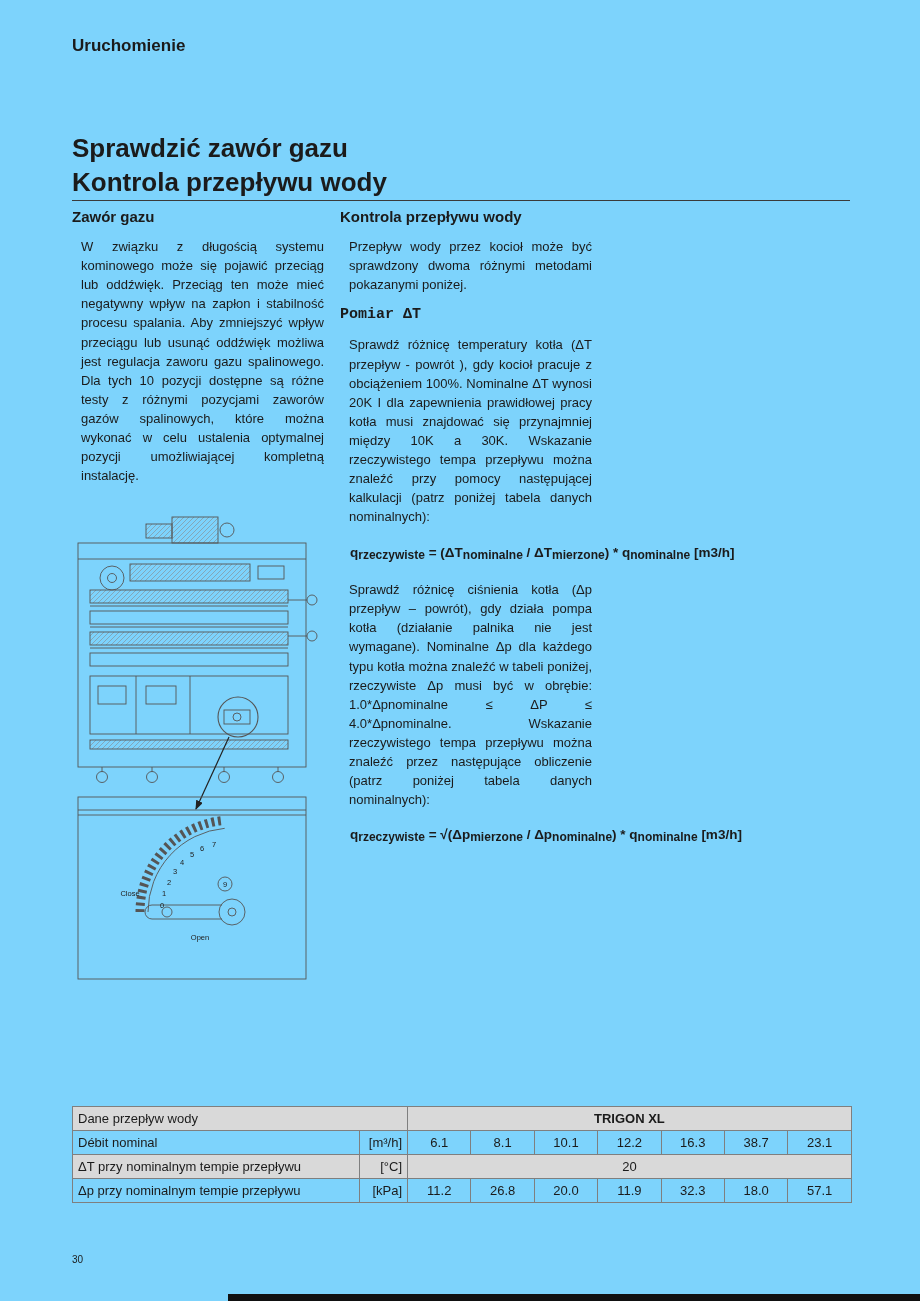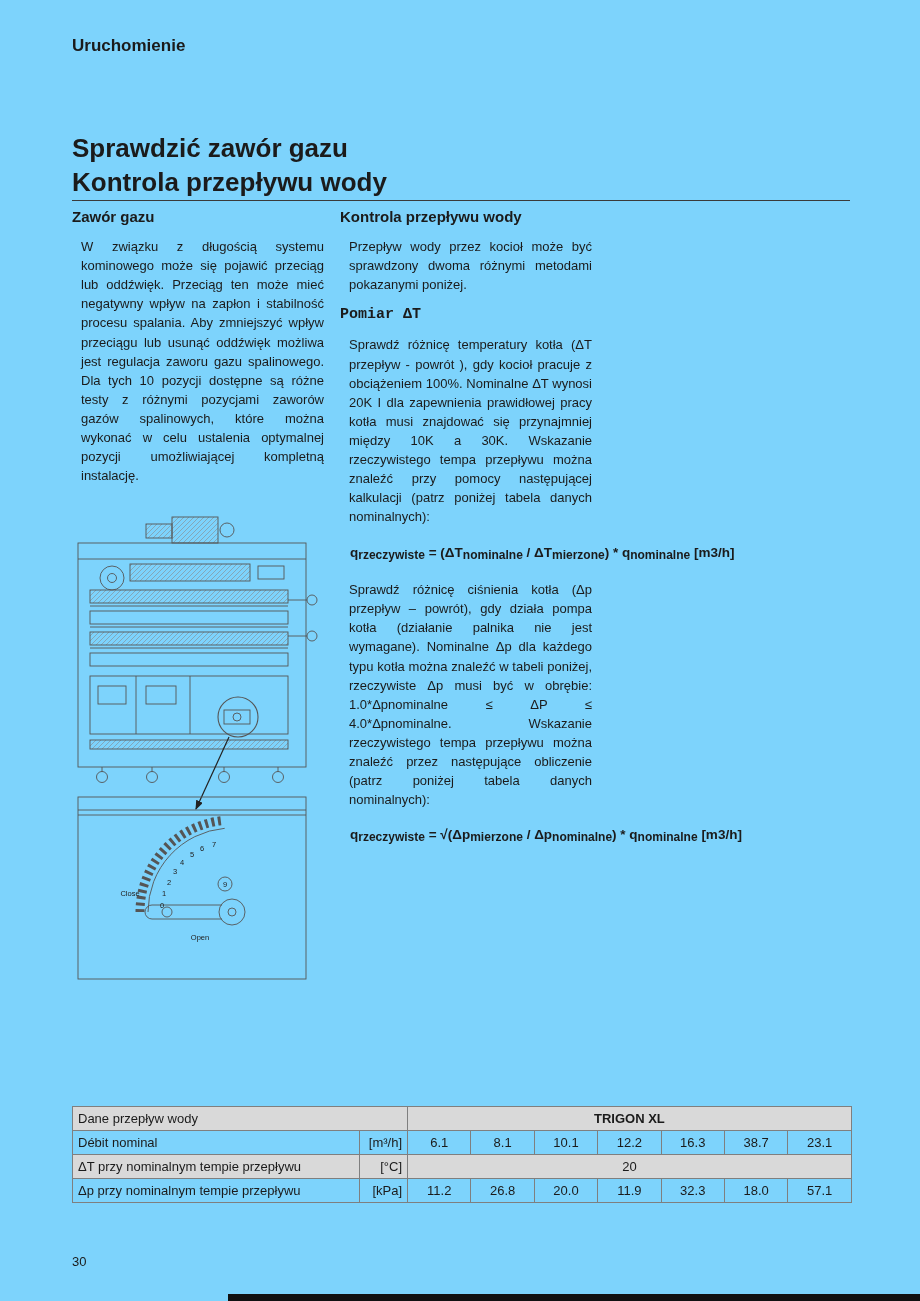--- a/index.html
+++ b/index.html
@@ -28,21 +28,21 @@
   .figure { position:absolute; left:72px; top:514px; width:248px; height:472px; }
   svg text { font-family:"Liberation Sans", sans-serif; }
   .table-wrap { position:absolute; left:72px; top:1106px; width:779px; }
   table { border-collapse:collapse; width:100%; font-size:13px; table-layout:fixed; }
   td,th { border:1px solid #7f7f7f; padding:2px 5px; height:24px; vertical-align:middle; font-weight:normal; }
   .grey { background:#d9d9d9; }
   .center { text-align:center; }
   .bold { font-weight:bold; }
   .unit { text-align:right; white-space:nowrap; }
   .val { text-align:center; }
-  .page-number { position:absolute; left:72px; top:1254px; font-size:13px; }
+  .page-number { position:absolute; left:72px; top:1254px; font-size:10px; }
   .bottom-bar { position:absolute; left:228px; top:1294px; width:692px; height:7px; background:#111; }
 </style>
 </head>
 <body>
 
 <div class="page">
 
   <div class="running-header">Uruchomienie</div>
 
   <div class="title-block">

